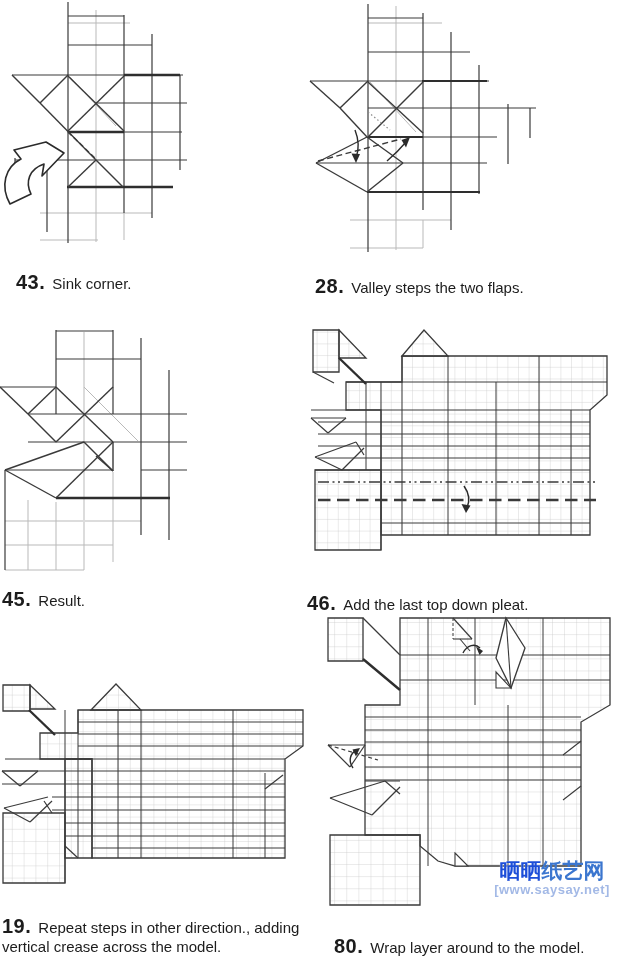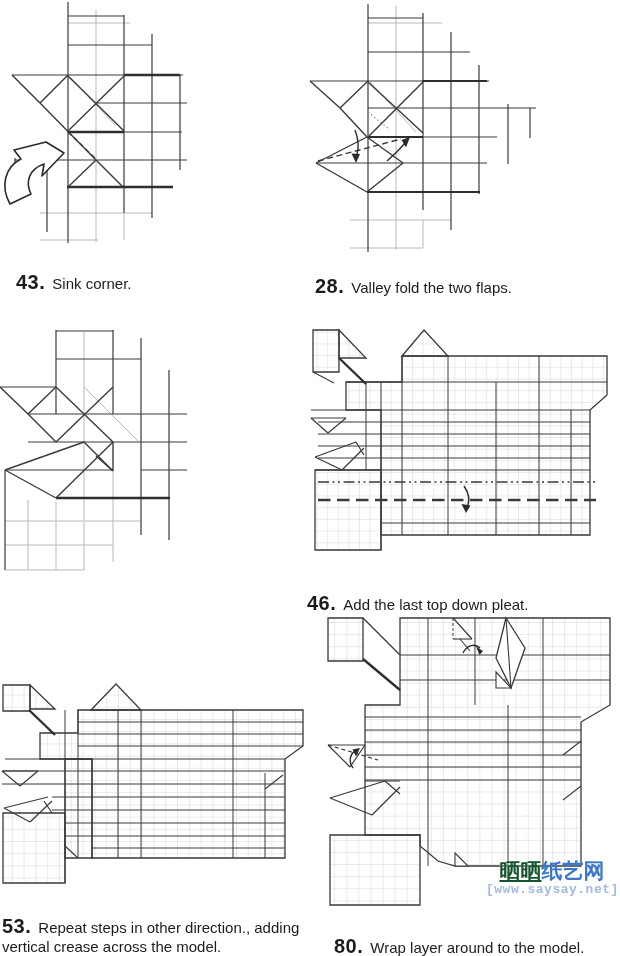--- a/index.html
+++ b/index.html
@@ -6,24 +6,24 @@
   #page{
     position:relative;width:620px;height:956px;background:#ffffff;overflow:hidden;
     font-family:"Liberation Sans", sans-serif;color:#1c1c1c;
   }
   .fig{position:absolute;}
   .caption{position:absolute;white-space:normal;line-height:19px;}
   .caption .num{font-weight:bold;font-size:20px;letter-spacing:0.5px;}
   .caption .txt{font-size:15px;margin-left:7px;}
   .wm{position:absolute;left:486px;top:859px;width:132px;text-align:center;line-height:24px;}
   .wm .line1{font-size:21px;font-weight:bold;white-space:nowrap;}
-  .wm .pink{color:#14532d;text-shadow:0 0 1px #ffffff;text-decoration:underline;}
+  .wm .pink{color:#1d4ed8;text-shadow:0 0 1px #ffffff;}
   .wm .blue{color:#3b76cf;}
   .wm .line2{font-size:13px;font-weight:bold;color:#a3b9e6;letter-spacing:0.5px;
-    text-shadow:-1px 0 #fff,1px 0 #fff,0 -1px #fff,0 1px #fff;line-height:13px;font-family:Liberation Mono, monospace;}
+    text-shadow:-1px 0 #fff,1px 0 #fff,0 -1px #fff,0 1px #fff;line-height:13px;}
   svg{display:block;}
 </style>
 </head>
 <body>
 
 <div id="page">
 
   <svg class="fig" style="left:0;top:0" width="200" height="256" viewBox="0 0 200 256">
     <g stroke="#b9b9b9" stroke-width="1" fill="none">
       <path d="M96 10 V242"></path>
@@ -112,21 +112,21 @@
     <g>
       <path d="M49 126 C53 136 53 146 50 154" stroke="#2b2b2b" stroke-width="1.4" fill="none"></path>
       <path d="M50 159 L45.5 149.5 L54 150 Z" fill="#2b2b2b"></path>
     </g>
     <g>
       <path d="M81 157 C88 151 95 144 100 138" stroke="#2b2b2b" stroke-width="1.4" fill="none"></path>
       <path d="M104 133 L95.5 136 L100 143.5 Z" fill="#2b2b2b"></path>
     </g>
   </svg>
   <p class="caption" style="left:315px;top:261px;width:290px">
-    <span class="num">28.</span><span class="txt">Valley fold the two flaps.</span>
+    <span class="num">28.</span><span class="txt">Valley steps the two flaps.</span>
   </p>
 
   <svg class="fig" style="left:0;top:330px" width="196" height="246" viewBox="0 0 196 246">
     <g stroke="#b9b9b9" stroke-width="1" fill="none">
       <path d="M84 2 V190"></path>
         <path d="M28 170 V240"></path>
         <path d="M56 172 V240"></path>
       <path d="M84 192 V240"></path>
         <path d="M113 142 V232"></path>
       <path d="M5 191 H141"></path>
@@ -156,20 +156,23 @@
       <path d="M56 57 L113 112"></path>
         <path d="M113 57 L56 112"></path>
       <path d="M5 140 L84 112"></path>
         <path d="M5 140 L56 168"></path>
         <path d="M56 168 L113 112"></path>
       <path d="M84 112 L113 141"></path>
         <path d="M113 112 V141"></path>
         <path d="M96 126 L113 141"></path>
     </g>
   </svg>
+  <p class="caption" style="left:2px;top:574px;width:260px">
+    <span class="num">45.</span><span class="txt">Result.</span>
+  </p>
 
   <svg class="fig" style="left:306px;top:320px" width="312" height="242" viewBox="0 0 312 242">
     <defs>
       <pattern id="gf46" width="10.6" height="11.7" patternUnits="userSpaceOnUse">
         <path d="M10.6 0 L0 0 L0 11.7" stroke="#c9c9c9" stroke-width="0.75" fill="none"></path>
       </pattern>
     </defs>
     <g fill="url(#gf46)" stroke="#3a3a3a" stroke-width="1.3">
       <path d="M96 36 H301 V75 L284 90 V215 H75 V90 H40 V62 H96 Z"></path>
       <path d="M96 36 L118 10 L142 36 Z"></path>
@@ -256,21 +259,21 @@
         <path d="M20 128 L38 113"></path>
       <path d="M4 150 L48 139"></path>
         <path d="M4 150 L30 164"></path>
         <path d="M30 164 L52 143"></path>
       <path d="M44 143 L52 155"></path>
         <path d="M65 188 L78 200"></path>
         <path d="M265 131 L283 117"></path>
     </g>
   </svg>
   <p class="caption" style="left:2px;top:901px;width:322px">
-    <span class="num">53.</span><span class="txt">Repeat steps in other direction., adding vertical crease across the model.</span>
+    <span class="num">19.</span><span class="txt">Repeat steps in other direction., adding vertical crease across the model.</span>
   </p>
 
   <svg class="fig" style="left:310px;top:610px" width="310" height="302" viewBox="0 0 310 302">
     <defs>
       <pattern id="gf48" width="12.1" height="12.1" patternUnits="userSpaceOnUse">
         <path d="M12.1 0 L0 0 L0 12.1" stroke="#c9c9c9" stroke-width="0.75" fill="none"></path>
       </pattern>
     </defs>
     <g fill="url(#gf48)" stroke="#3a3a3a" stroke-width="1.3">
       <path d="M90 8 H300 V95 L271 112 V256 H145 L128 251 L110 236 V225 H55 V95 H90 Z"></path>

